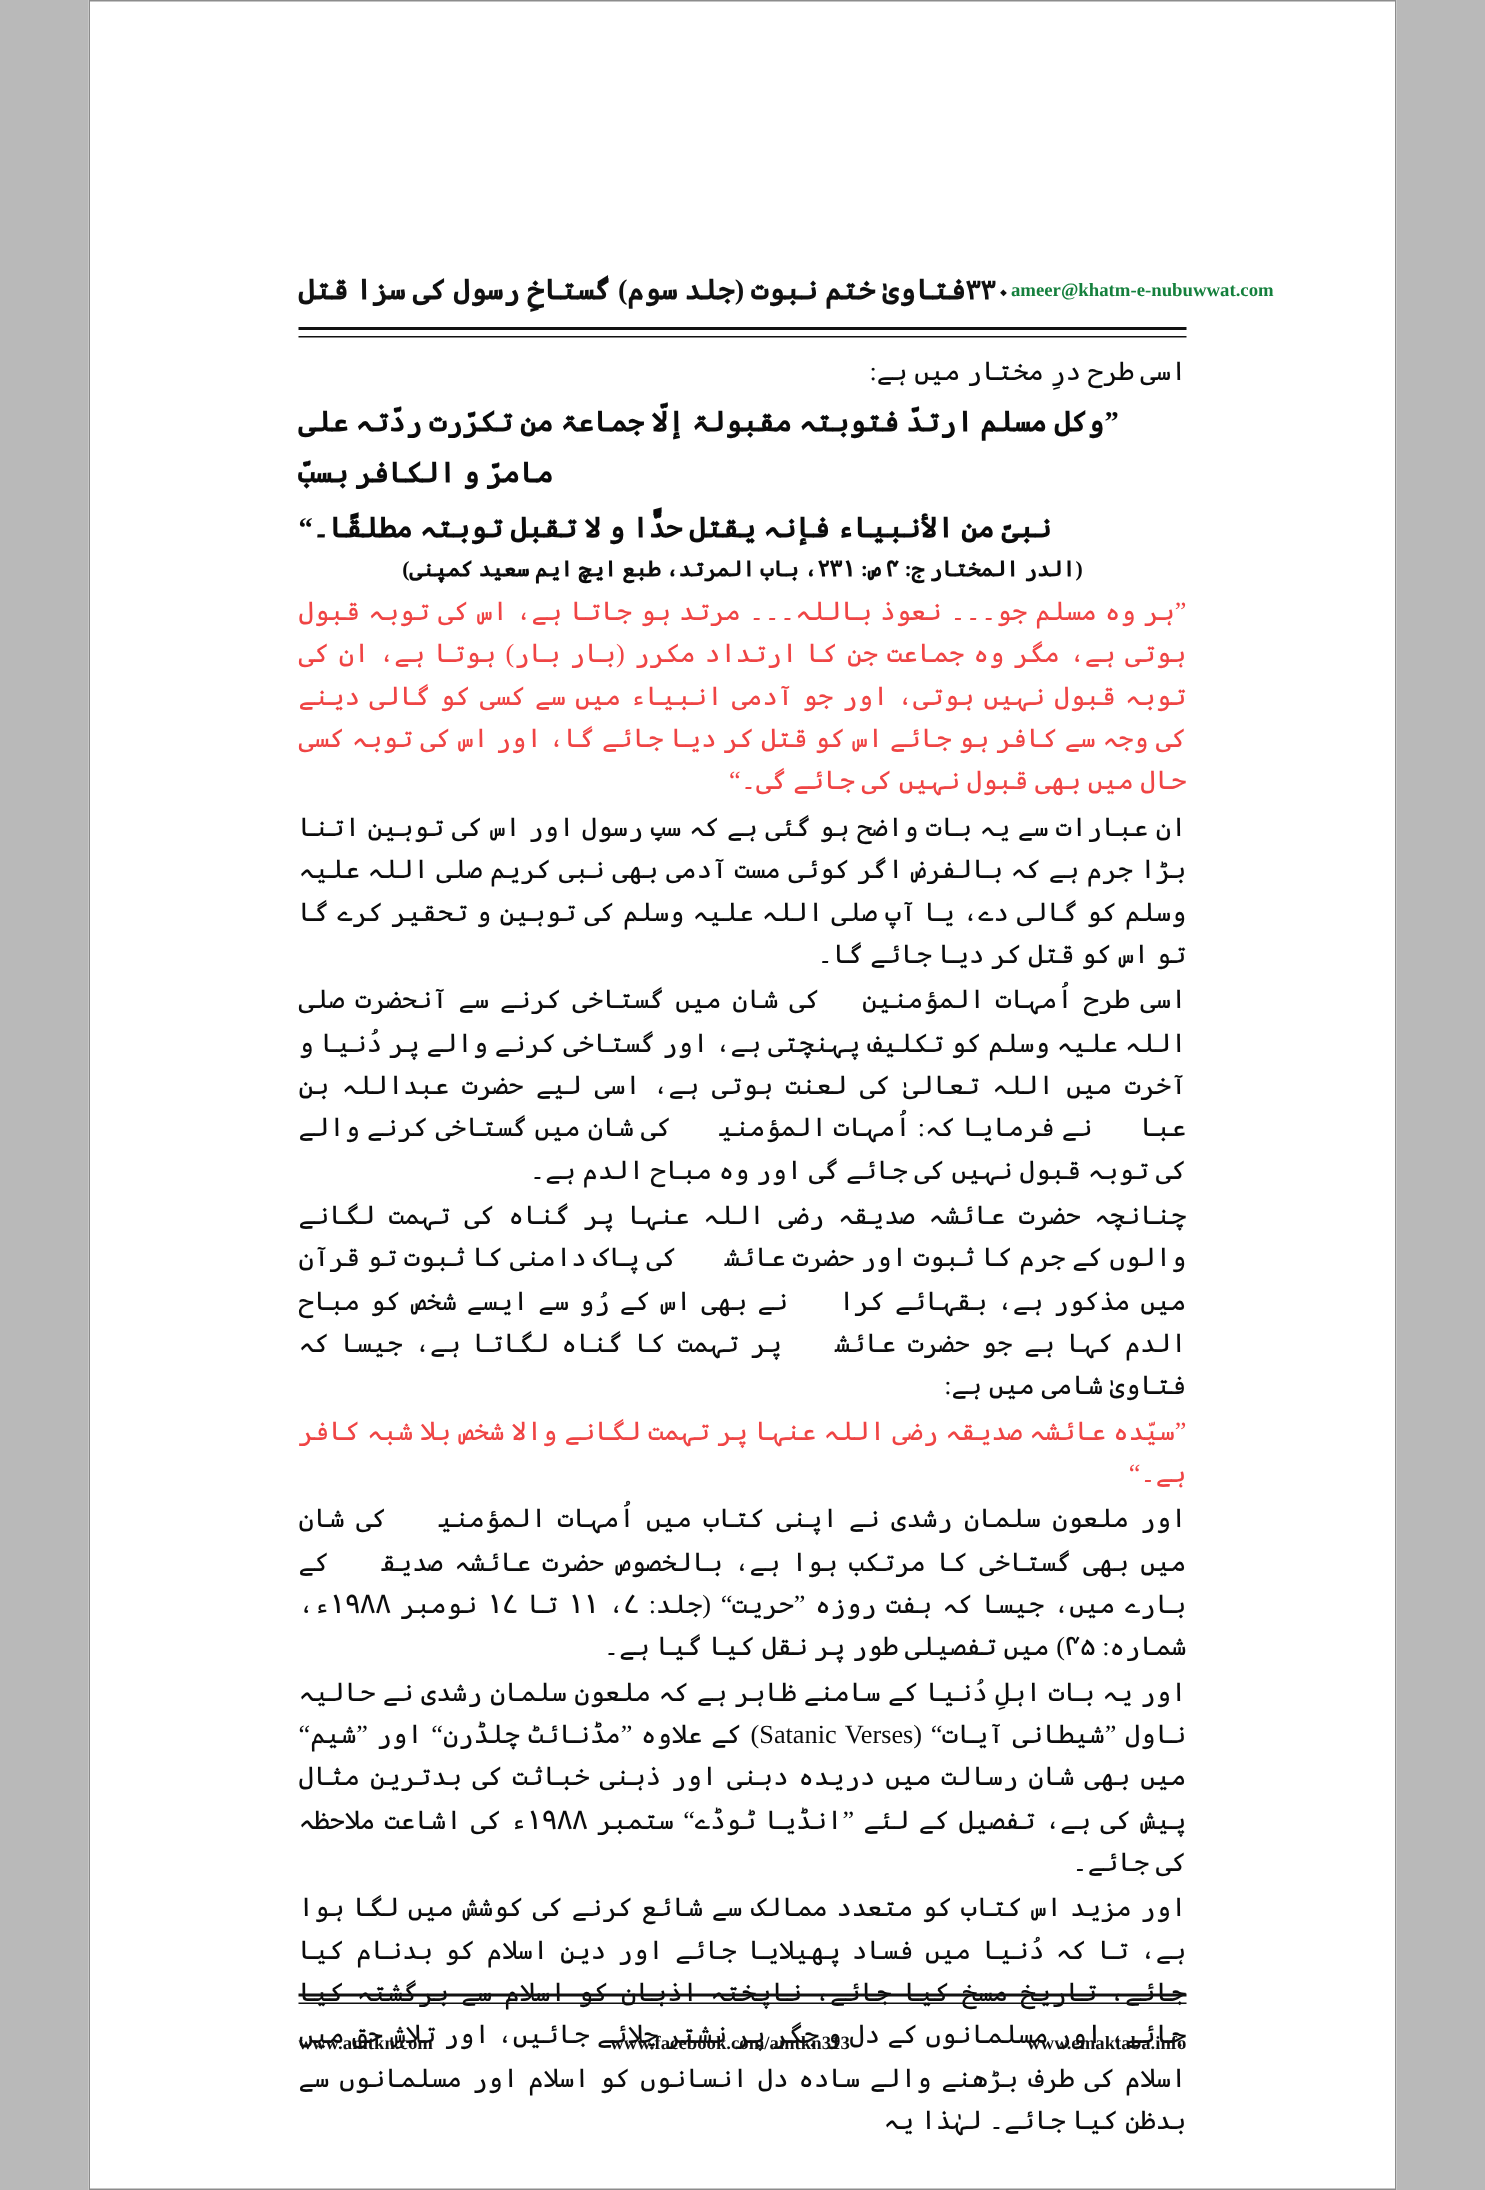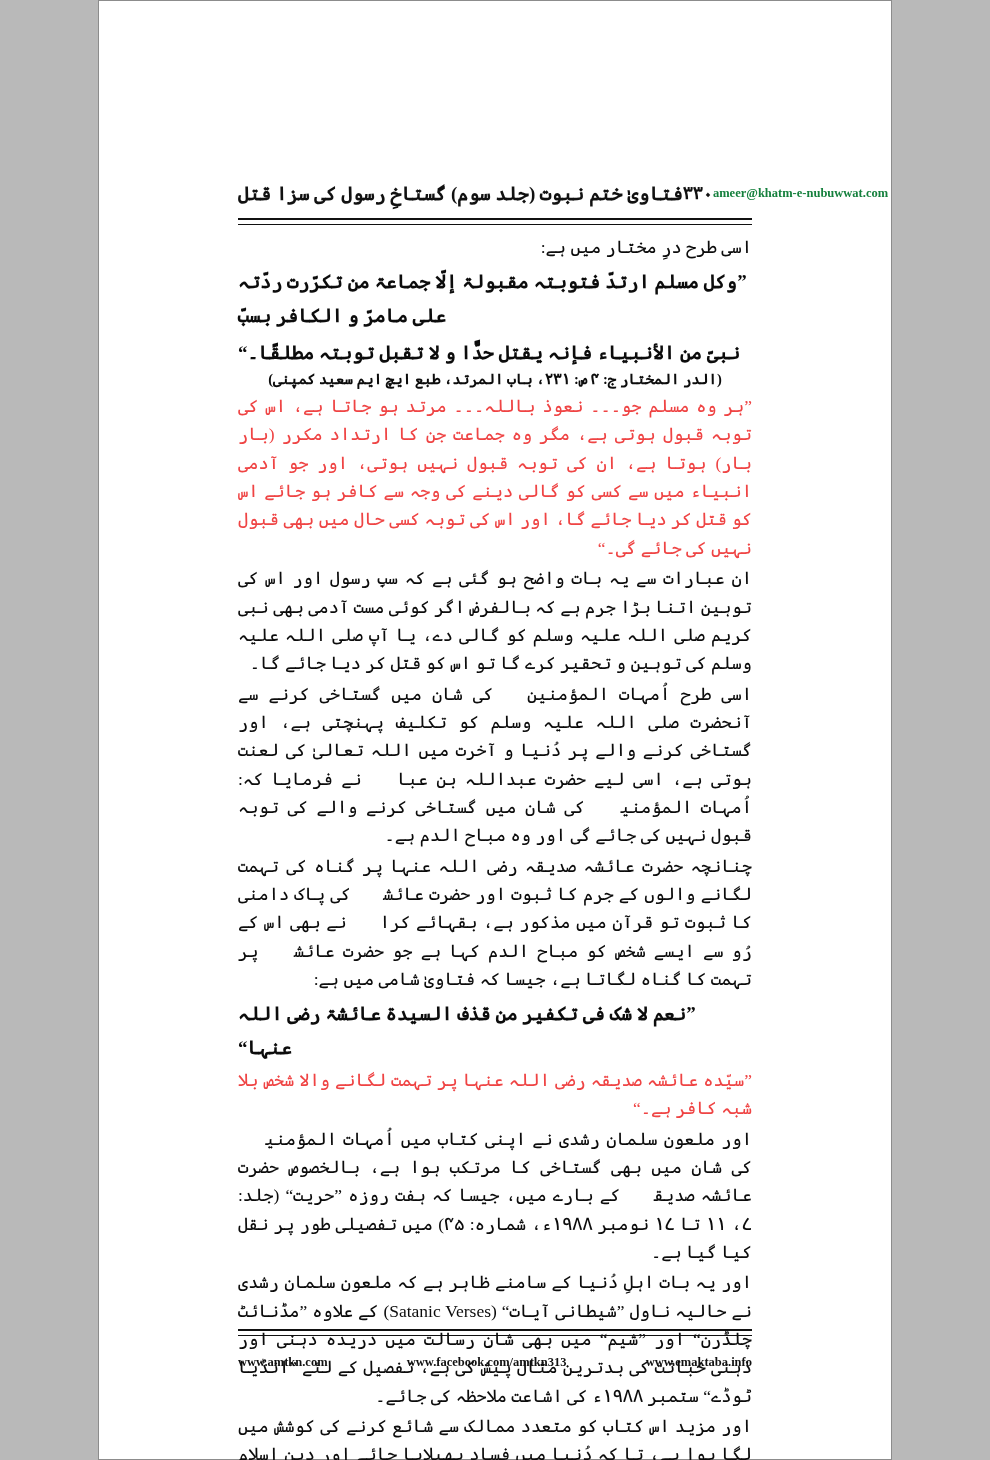--- a/index.html
+++ b/index.html
@@ -5,21 +5,21 @@
   html, body {
     margin: 0;
     padding: 0;
     background: #b9b9b9;
   }
   body {
     font-family: "Liberation Serif", serif;
   }
   .page {
     position: relative;
-    width: 794px;
+    width: 872px;
     height: 1460px;
     margin: 0 auto;
     background: #ffffff;
     overflow: hidden;
   }
   
   .page-edge {
     position: absolute;
     inset: 0;
     border: 1px solid #8c8c8c;
@@ -176,21 +176,20 @@
       <p class="quote-ar">نبیّ من الأنبیاء فإنہ یقتل حدًّا و لا تقبل توبتہ مطلقًا۔“</p>
 
       <p class="ref">(الدر المختار ج: ۴ ص: ۲۳۱، باب المرتد، طبع ایچ ایم سعید کمپنی)</p>
 
       <p class="quote-ur">”ہر وہ مسلم جو۔۔۔ نعوذ باللہ۔۔۔ مرتد ہو جاتا ہے، اس کی توبہ قبول ہوتی ہے، مگر وہ جماعت جن کا ارتداد مکرر (بار بار) ہوتا ہے، ان کی توبہ قبول نہیں ہوتی، اور جو آدمی انبیاء میں سے کسی کو گالی دینے کی وجہ سے کافر ہو جائے اس کو قتل کر دیا جائے گا، اور اس کی توبہ کسی حال میں بھی قبول نہیں کی جائے گی۔“</p>
 
       <p class="para">ان عبارات سے یہ بات واضح ہو گئی ہے کہ سبِ رسول اور اس کی توہین اتنا بڑا جرم ہے کہ بالفرض اگر کوئی مست آدمی بھی نبی کریم صلی اللہ علیہ وسلم کو گالی دے، یا آپ صلی اللہ علیہ وسلم کی توہین و تحقیر کرے گا تو اس کو قتل کر دیا جائے گا۔</p>
       <p class="para">اسی طرح اُمہات المؤمنین ؓ کی شان میں گستاخی کرنے سے آنحضرت صلی اللہ علیہ وسلم کو تکلیف پہنچتی ہے، اور گستاخی کرنے والے پر دُنیا و آخرت میں اللہ تعالیٰ کی لعنت ہوتی ہے، اسی لیے حضرت عبداللہ بن عباسؓ نے فرمایا کہ: اُمہات المؤمنینؓ کی شان میں گستاخی کرنے والے کی توبہ قبول نہیں کی جائے گی اور وہ مباح الدم ہے۔</p>
       <p class="para">چنانچہ حضرت عائشہ صدیقہ رضی اللہ عنہا پر گناہ کی تہمت لگانے والوں کے جرم کا ثبوت اور حضرت عائشہؓ کی پاک دامنی کا ثبوت تو قرآن میں مذکور ہے، بقہائے کرامؒ نے بھی اس کے رُو سے ایسے شخص کو مباح الدم کہا ہے جو حضرت عائشہؓ پر تہمت کا گناہ لگاتا ہے، جیسا کہ فتاویٰ شامی میں ہے:</p>
 
-      <p class="quote-ar">”نعم لا شک فی تکفیر من قذف السیدۃ عائشۃ رضی اللہ عنہا“</p>
 
 
       <p class="quote-ur center">”سیّدہ عائشہ صدیقہ رضی اللہ عنہا پر تہمت لگانے والا شخص بلا شبہ کافر ہے۔“</p>
 
       <p class="para">اور ملعون سلمان رشدی نے اپنی کتاب میں اُمہات المؤمنینؓ کی شان میں بھی گستاخی کا مرتکب ہوا ہے، بالخصوص حضرت عائشہ صدیقہؓ کے بارے میں، جیسا کہ ہفت روزہ ”حریت“ (جلد: ۷، ۱۱ تا ۱۷ نومبر ۱۹۸۸ء، شمارہ: ۴۵) میں تفصیلی طور پر نقل کیا گیا ہے۔</p>
       <p class="para">اور یہ بات اہلِ دُنیا کے سامنے ظاہر ہے کہ ملعون سلمان رشدی نے حالیہ ناول ”شیطانی آیات“ (Satanic Verses) کے علاوہ ”مڈنائٹ چلڈرن“ اور ”شیم“ میں بھی شانِ رسالت میں دریدہ دہنی اور ذہنی خباثت کی بدترین مثال پیش کی ہے، تفصیل کے لئے ”انڈیا ٹوڈے“ ستمبر ۱۹۸۸ء کی اشاعت ملاحظہ کی جائے۔</p>
       <p class="para">اور مزید اس کتاب کو متعدد ممالک سے شائع کرنے کی کوشش میں لگا ہوا ہے، تا کہ دُنیا میں فساد پھیلایا جائے اور دینِ اسلام کو بدنام کیا جائے، تاریخ مسخ کیا جائے، ناپختہ اذہان کو اسلام سے برگشتہ کیا جائے، اور مسلمانوں کے دل و جگر پر نشتر چلائے جائیں، اور تلاشِ حق میں اسلام کی طرف بڑھنے والے سادہ دل انسانوں کو اسلام اور مسلمانوں سے بدظن کیا جائے۔ لہٰذا یہ</p>
 
     </div>
 

